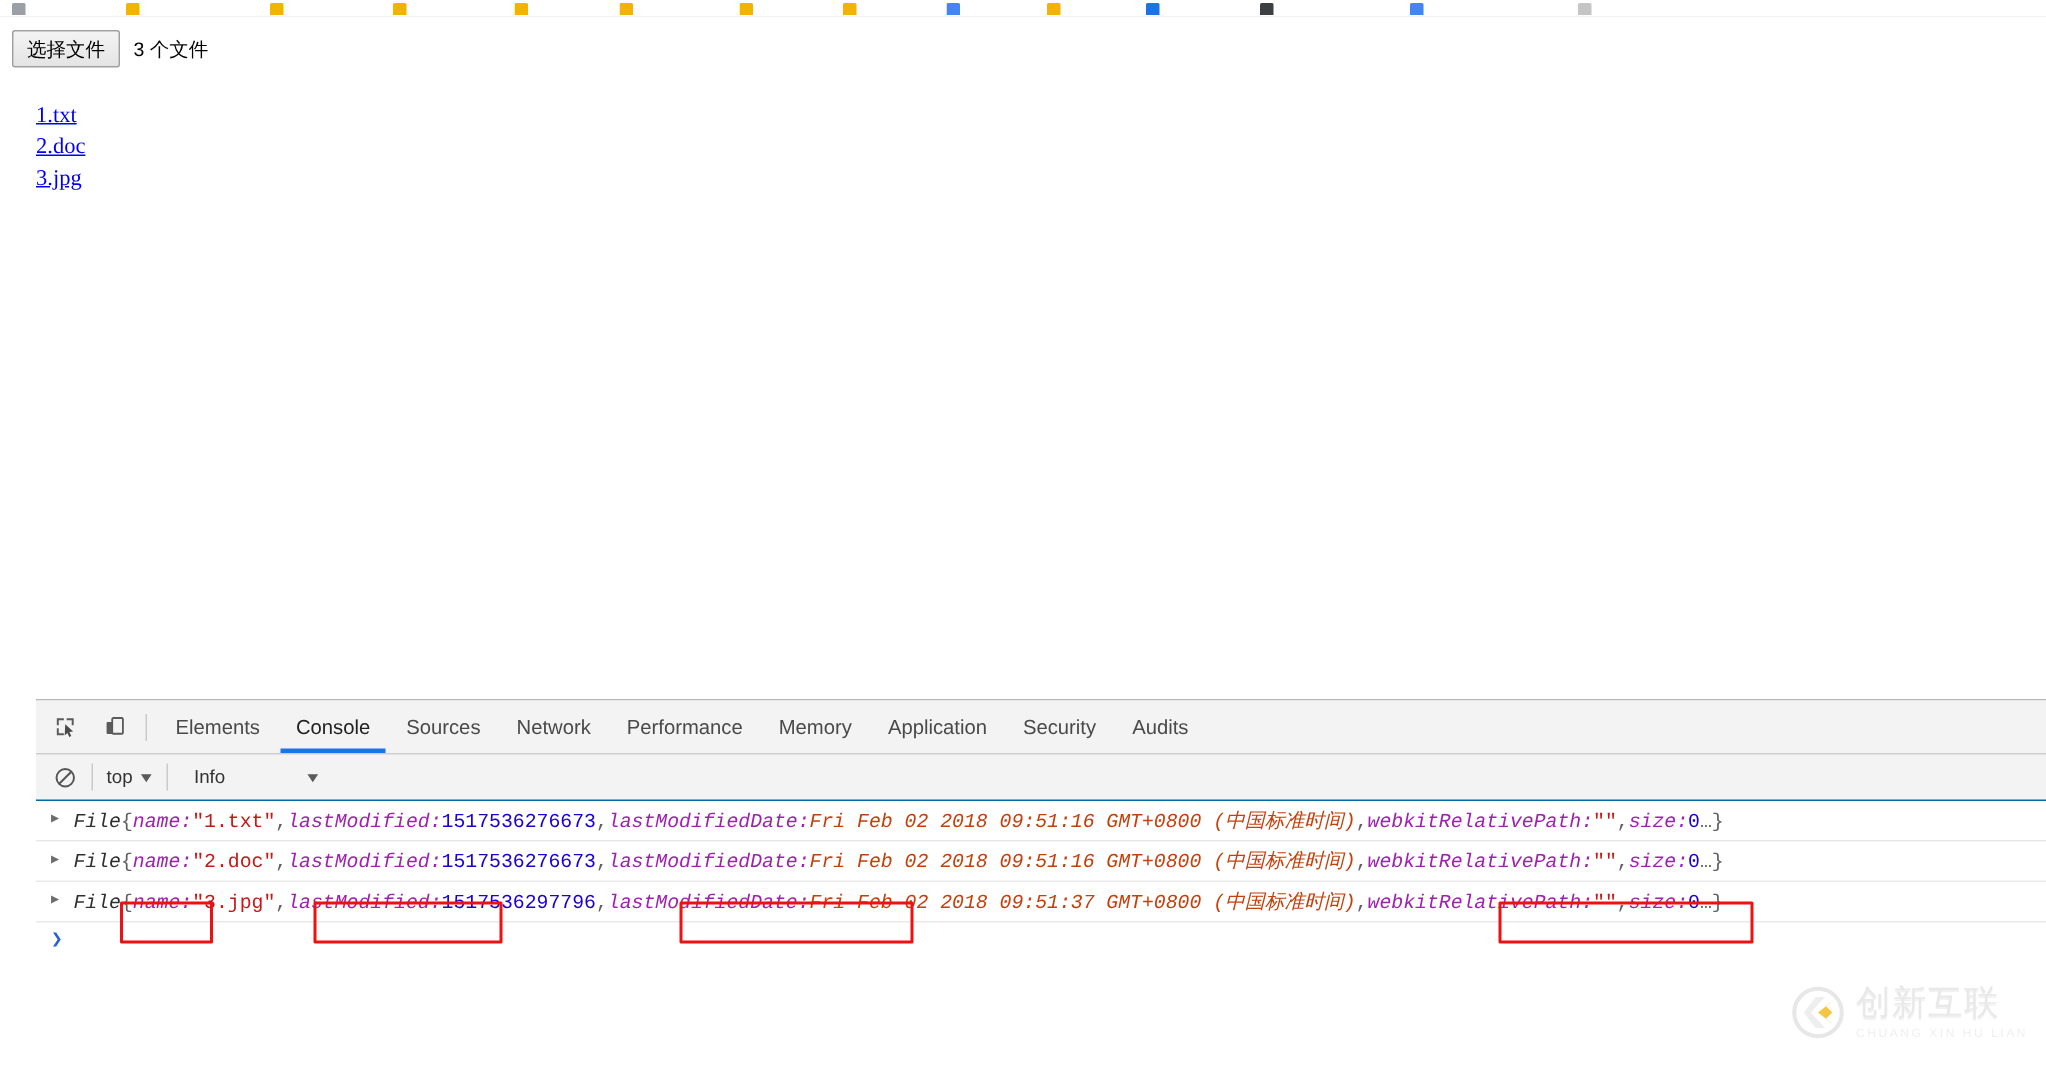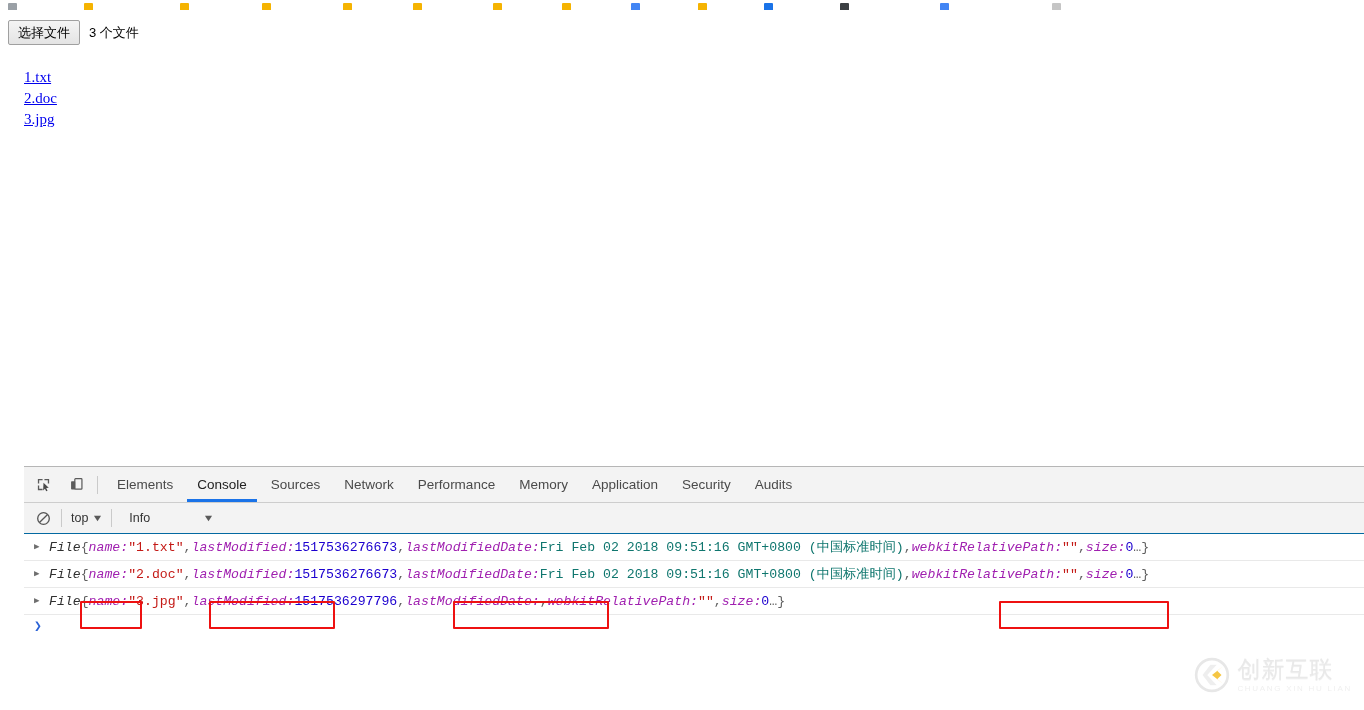--- a/index.html
+++ b/index.html
@@ -232,21 +232,21 @@
     flex: none;
     margin-right: 4px;
     cursor: pointer;
     transform: translateY(-1px);
   }
   .cm-ctor { color: #303030; font-style: italic; font-family: Liberation Mono, monospace; }
   .cm-punct { color: #606060; }
   .cm-prop  { color: #a020b0; font-style: italic; }
   .cm-string{ color: #c41a16; }
   .cm-num   { color: #1c00cf; }
-  .cm-plain { color: #0f766e; }
+  .cm-plain { color: #c2410c; font-style: italic; }
 
   .hl-box {
     position: absolute;
     border: 2px solid #ee1111;
     border-radius: 1px;
     pointer-events: none;
   }
 
   .console-prompt {
     display: flex;
@@ -453,20 +453,21 @@
       <span class="disclosure">▶</span>
       <span class="cm-ctor">File </span>
       <span class="cm-punct">{</span>
       <span class="cm-prop">name:</span>
       <span class="cm-string"> "3.jpg"</span>
       <span class="cm-punct">, </span>
       <span class="cm-prop">lastModified:</span>
       <span class="cm-num"> 1517536297796</span>
       <span class="cm-punct">, </span>
       <span class="cm-prop">lastModifiedDate:</span>
+      <span class="cm-plain"> Fri Feb 02 2018 09:51:37 GMT+0800 (中国标准时间)</span>
       <span class="cm-punct">, </span>
       <span class="cm-prop">webkitRelativePath:</span>
       <span class="cm-string"> ""</span>
       <span class="cm-punct">, </span>
       <span class="cm-prop">size:</span>
       <span class="cm-num"> 0</span>
       <span class="cm-punct">…</span>
       <span class="cm-punct">}</span>
     </div>
 

